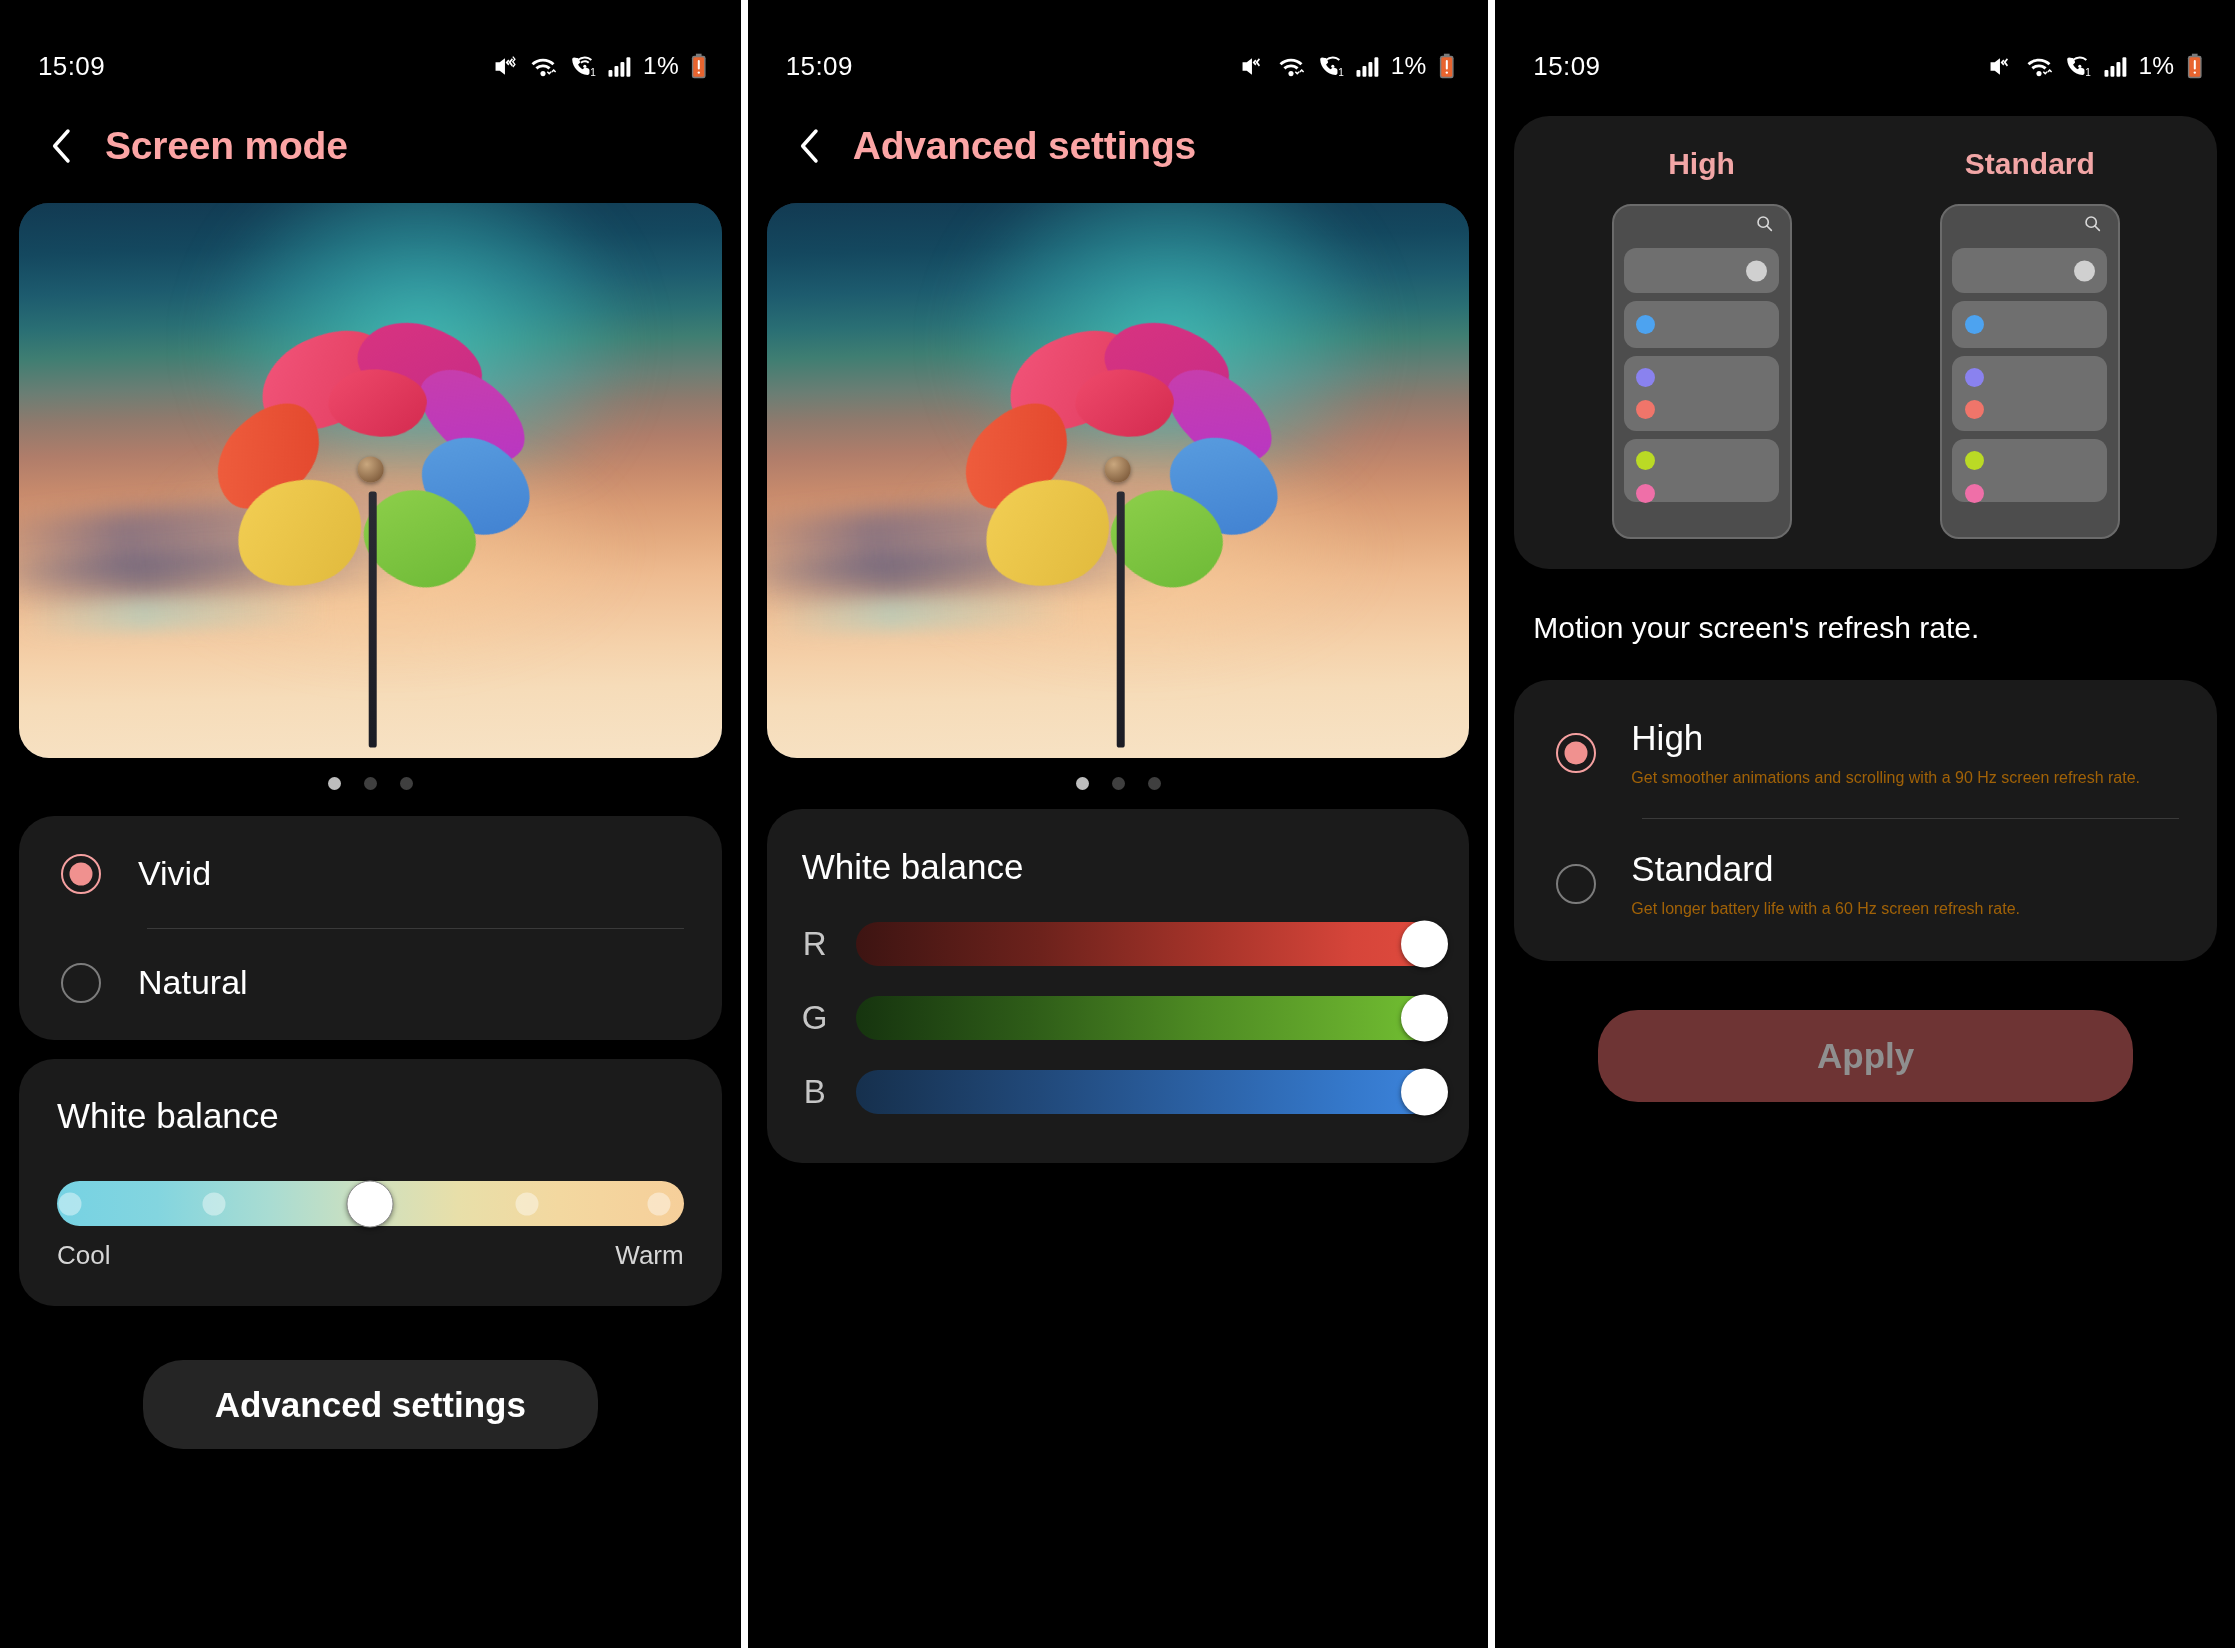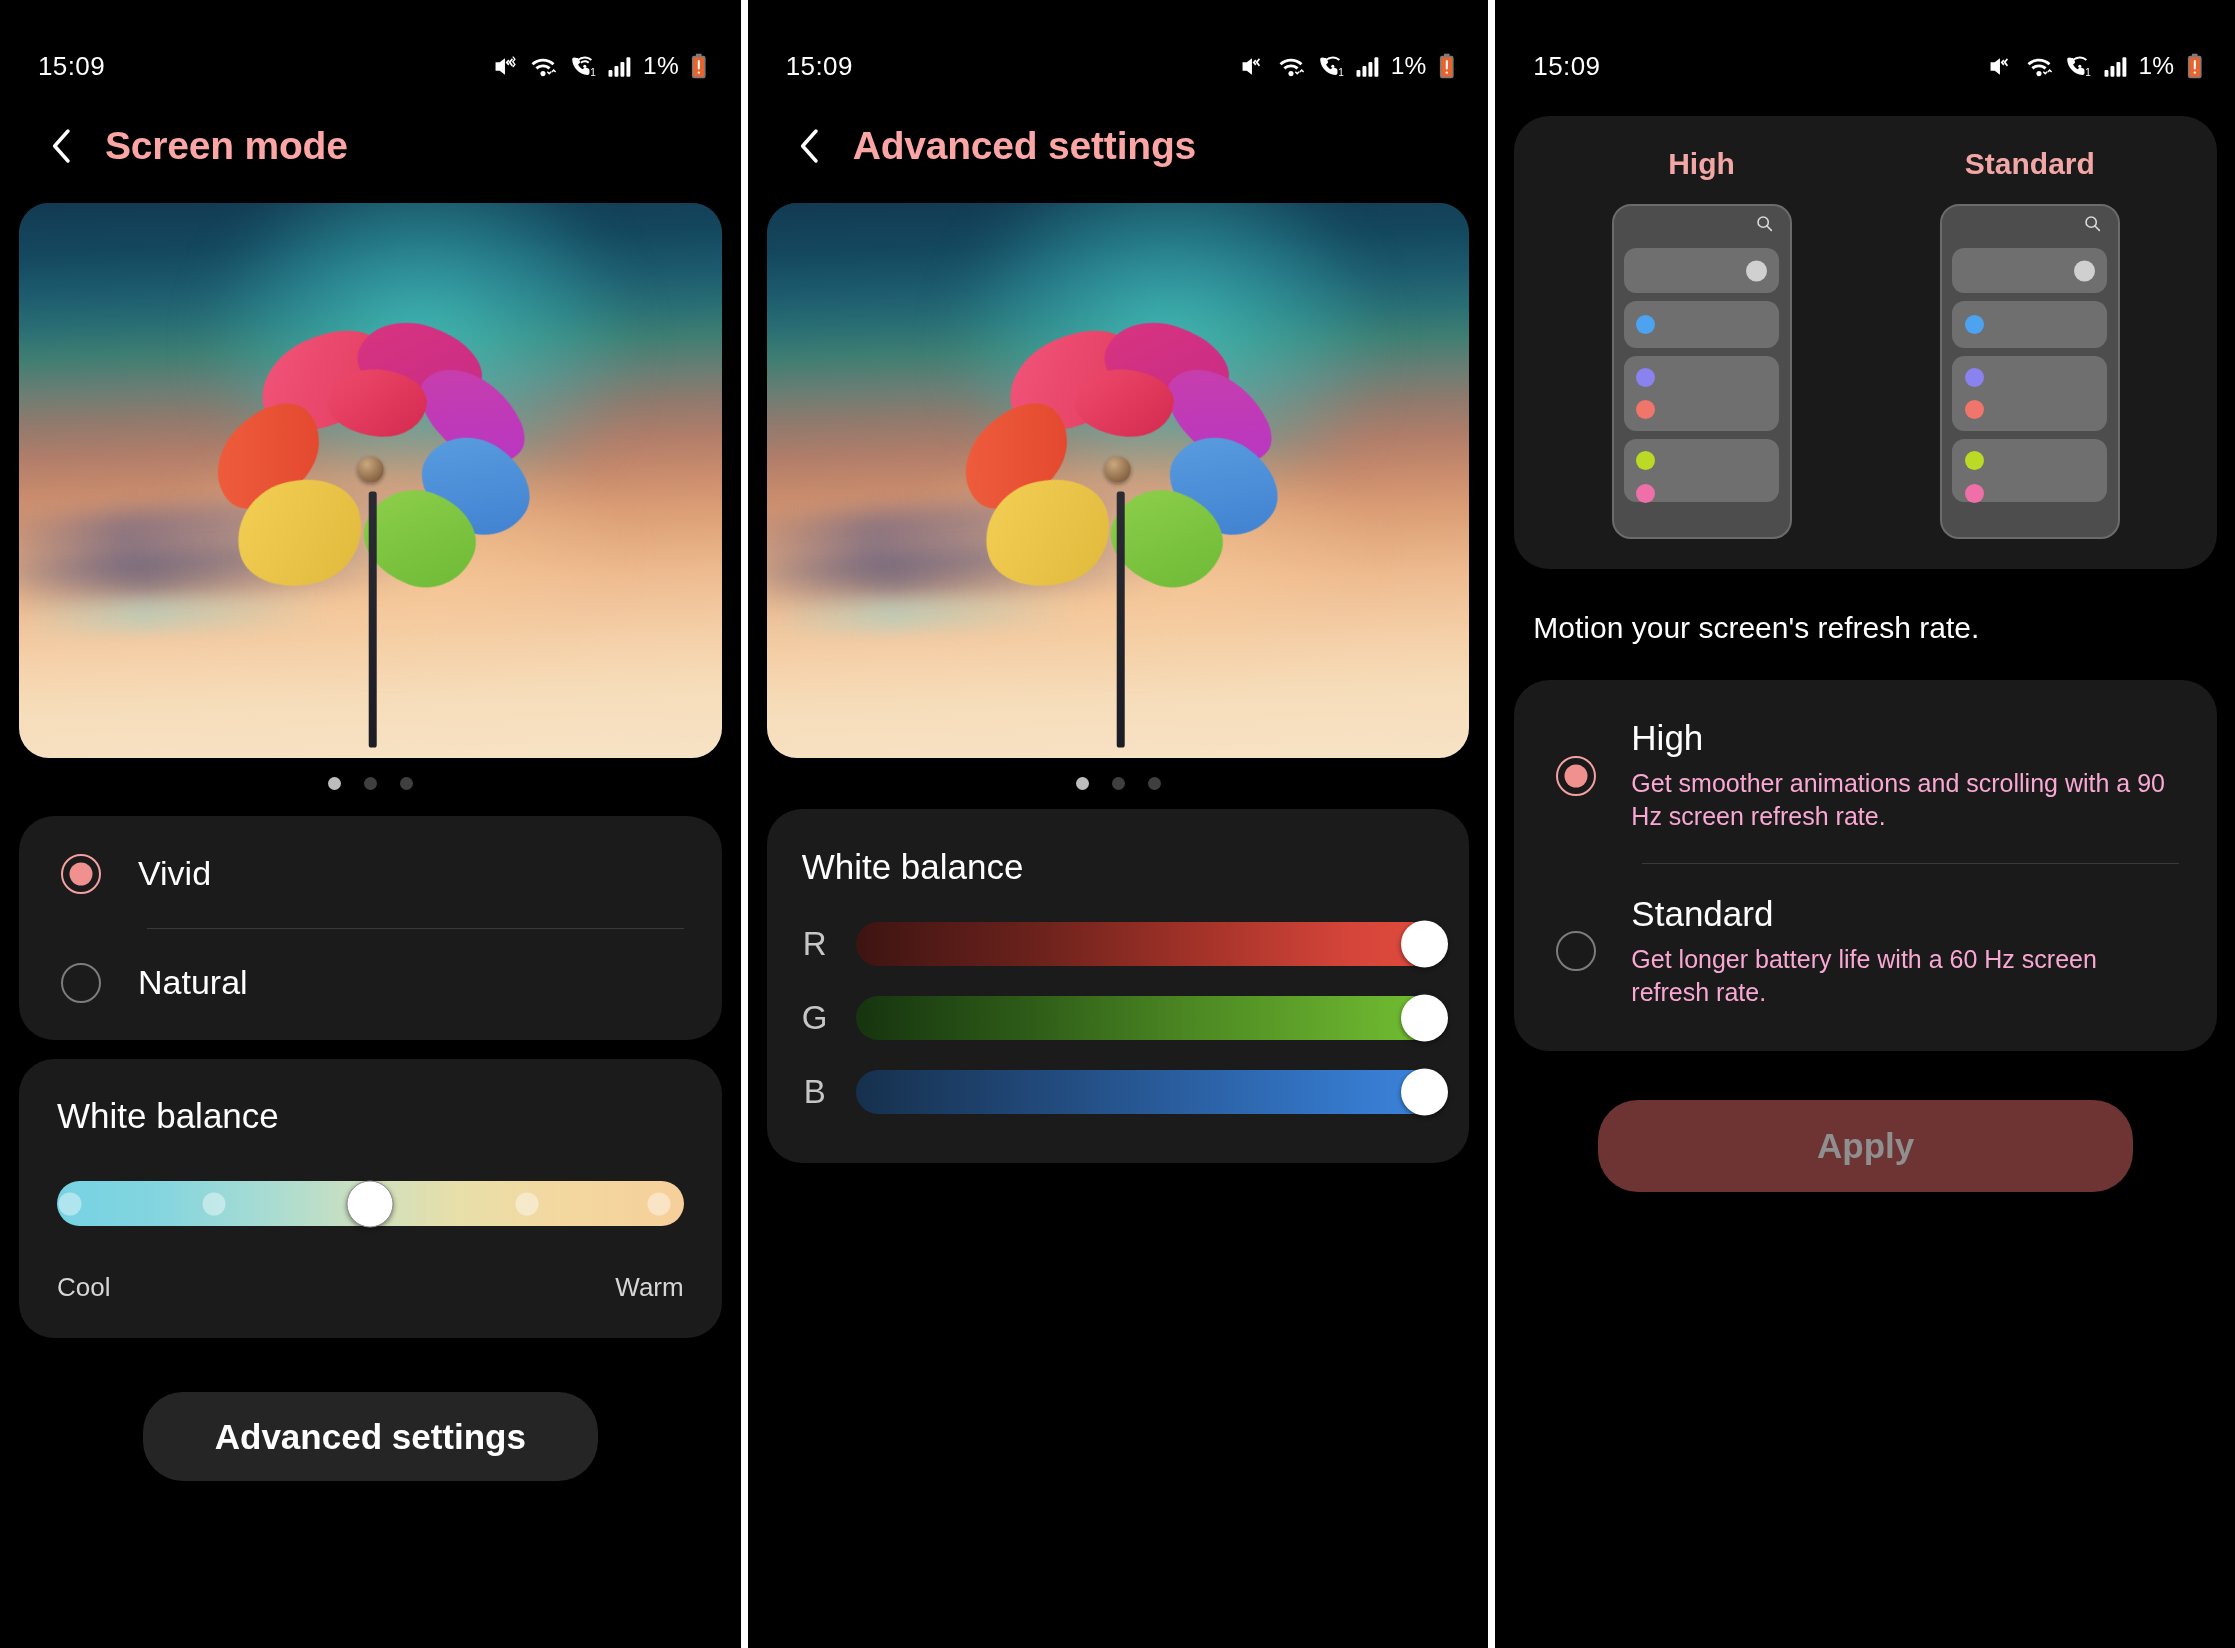--- a/index.html
+++ b/index.html
@@ -204,21 +204,21 @@
   .wb-thumb {
     position: absolute; top: 50%;
     width: 47px; height: 47px; border-radius: 50%;
     background: #ffffff;
     border: 1.7px solid #8a8a8a;
     transform: translate(-50%,-50%);
     box-shadow: 0 1.7px 5.2px rgba(0,0,0,.45);
   }
   .wb-ends {
     display: flex; justify-content: space-between;
-    margin-top: 46px;
+    margin-top: 14px;
     font-size: 26px; color: #d6d6d6;
   }
 
   .adv-btn-wrap { display: flex; justify-content: center; padding-top: 54px; }
   .adv-btn {
     background: #252525;
     color: #ffffff;
     font-size: 35px;
     font-weight: 700;
     border: none;
@@ -308,21 +308,21 @@
     border-radius: 35px;
     padding: 8.7px 0 12.2px 0;
   }
   .ms-opt {
     display: flex; align-items: center;
     gap: 35px;
     padding: 30px 38px 30px 42px;
   }
   .ms-opt-text { display: flex; flex-direction: column; gap: 8.7px; }
   .ms-opt-title { font-size: 35px; color: #ffffff; }
-  .ms-opt-sub { font-size: 25px; color: #f9a8d4; line-height: 1.32; max-width: 603px; }
+  .ms-opt-sub { font-size: 16px; color: #a16207; line-height: 1.32; max-width: 603px; }
   .ms-divider { height: 0.9px; background: #3a3a3a; margin: 0 38px 0 128px; }
 
   .apply-wrap { display: flex; justify-content: center; padding-top: 49px; align-items: flex-end; }
   .apply-btn {
     background: #6e3434;
     color: #8f8f8f;
     font-size: 35px;
     font-weight: 700;
     border: none;
     border-radius: 40px;

